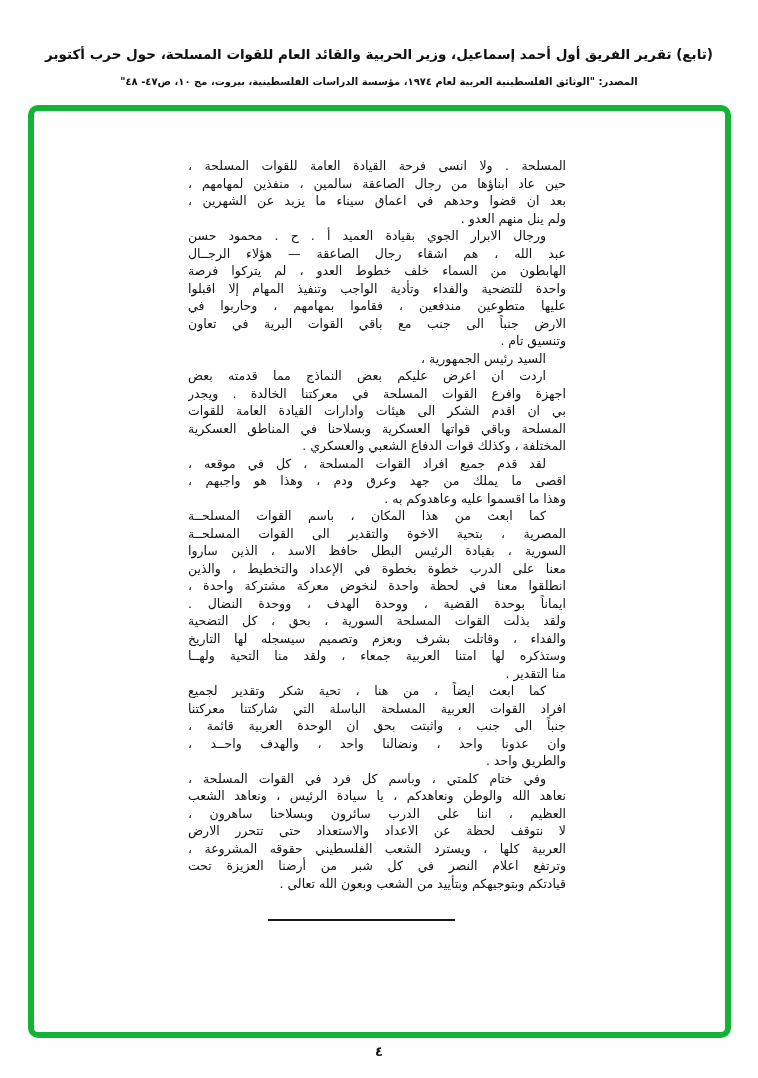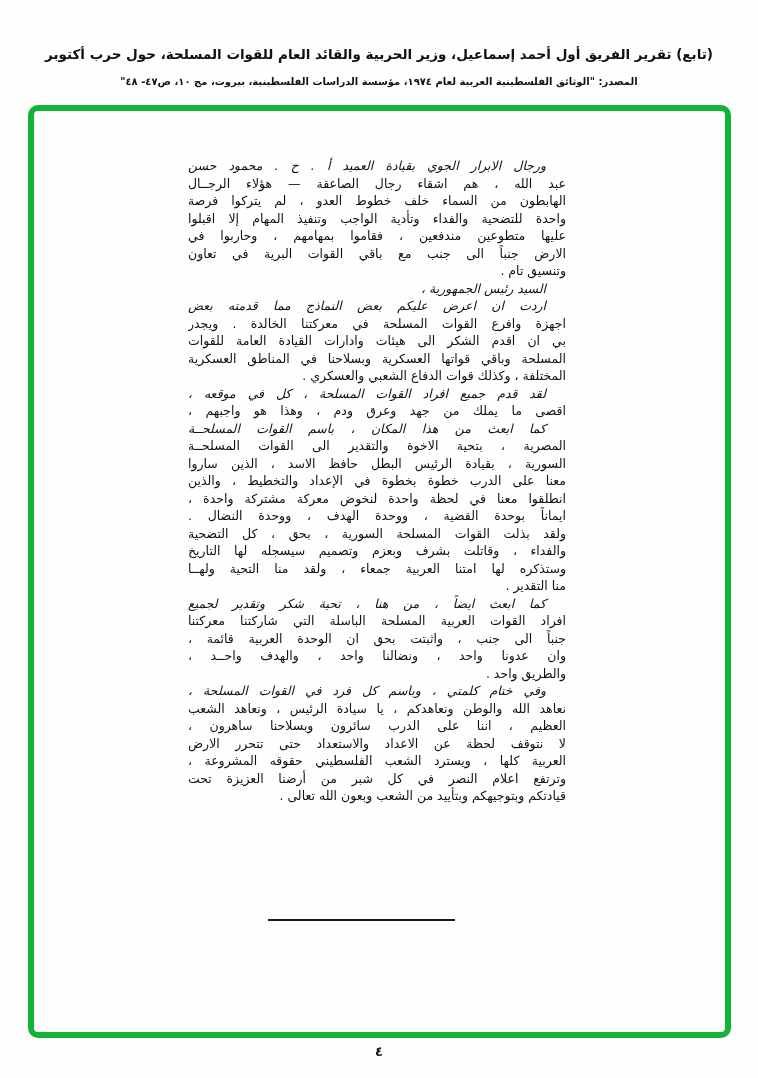--- a/index.html
+++ b/index.html
@@ -44,21 +44,21 @@
   .bodyline {
     font-size:12.5px;
     line-height:17.5px;
     height:17.5px;
     text-align:justify;
     text-align-last:justify;
     white-space:normal;
     overflow:hidden;
   }
   .bodyline.pend { text-align-last:right; }
-  .para.indent .bodyline.pfirst { padding-right:20px;font-style:italic; }
+  .para.indent .bodyline.pfirst { padding-right:20px; }
   .divider {
     position:absolute;
     left:268px; top:919px;
     width:187px; height:2px;
     background:#1a1a1a;
   }
   .page-number {
     position:absolute; top:1044px; right:0; left:0;
     text-align:center;
     font-size:13px; font-weight:bold;
@@ -69,20 +69,26 @@
 
 <div class="page">
 
   <div class="header-title">(تابع)  تقرير الفريق أول أحمد إسماعيل، وزير الحربية والقائد العام للقوات المسلحة، حول حرب أكتوبر</div>
 
   <div class="header-source">المصدر: "الوثائق الفلسطينية العربية لعام ١٩٧٤، مؤسسة الدراسات الفلسطينية، بيروت، مج ١٠، ص٤٧- ٤٨"</div>
 
   <div class="page-frame" style="border-color: rgb(19, 179, 53);"></div>
 
   <div class="document-body">
+      <div class="para">
+        <div class="bodyline pfirst">المسلحة . ولا انسى فرحة القيادة العامة للقوات المسلحة ،</div>
+        <div class="bodyline">حين عاد ابناؤها من رجال الصاعقة سالمين ، منفذين لمهامهم ،</div>
+        <div class="bodyline">بعد ان قضوا وحدهم في اعماق سيناء ما يزيد عن الشهرين ،</div>
+        <div class="bodyline pend">ولم ينل منهم العدو .</div>
+      </div>
       <div class="para indent">
         <div class="bodyline pfirst">ورجال الابرار الجوي بقيادة العميد أ . ح . محمود حسن</div>
         <div class="bodyline">عبد الله ، هم اشقاء رجال الصاعقة — هؤلاء الرجــال</div>
         <div class="bodyline">الهابطون من السماء خلف خطوط العدو ، لم يتركوا فرصة</div>
         <div class="bodyline">واحدة للتضحية والفداء وتأدية الواجب وتنفيذ المهام إلا اقبلوا</div>
         <div class="bodyline">عليها متطوعين مندفعين ، فقاموا بمهامهم ، وحاربوا في</div>
         <div class="bodyline">الارض جنباً الى جنب مع باقي القوات البرية في تعاون</div>
         <div class="bodyline pend">وتنسيق تام .</div>
       </div>
       <div class="para indent">
@@ -91,20 +97,21 @@
       <div class="para indent">
         <div class="bodyline pfirst">اردت ان اعرض عليكم بعض النماذج مما قدمته بعض</div>
         <div class="bodyline">اجهزة وافرع القوات المسلحة في معركتنا الخالدة . ويجدر</div>
         <div class="bodyline">بي ان اقدم الشكر الى هيئات وادارات القيادة العامة للقوات</div>
         <div class="bodyline">المسلحة وباقي قواتها العسكرية وبسلاحنا في المناطق العسكرية</div>
         <div class="bodyline pend">المختلفة ، وكذلك قوات الدفاع الشعبي والعسكري .</div>
       </div>
       <div class="para indent">
         <div class="bodyline pfirst">لقد قدم جميع افراد القوات المسلحة ، كل في موقعه ،</div>
         <div class="bodyline">اقصى ما يملك من جهد وعرق ودم ، وهذا هو واجبهم ،</div>
+        <div class="bodyline pend">وهذا ما اقسموا عليه وعاهدوكم به .</div>
       </div>
       <div class="para indent">
         <div class="bodyline pfirst">كما ابعث من هذا المكان ، باسم القوات المسلحــة</div>
         <div class="bodyline">المصرية ، بتحية الاخوة والتقدير الى القوات المسلحــة</div>
         <div class="bodyline">السورية ، بقيادة الرئيس البطل حافظ الاسد ، الذين ساروا</div>
         <div class="bodyline">معنا على الدرب خطوة بخطوة في الإعداد والتخطيط ، والذين</div>
         <div class="bodyline">انطلقوا معنا في لحظة واحدة لنخوض معركة مشتركة واحدة ،</div>
         <div class="bodyline">ايماناً بوحدة القضية ، ووحدة الهدف ، ووحدة النضال .</div>
         <div class="bodyline">ولقد بذلت القوات المسلحة السورية ، بحق ، كل التضحية</div>
         <div class="bodyline">والفداء ، وقاتلت بشرف وبعزم وتصميم سيسجله لها التاريخ</div>

